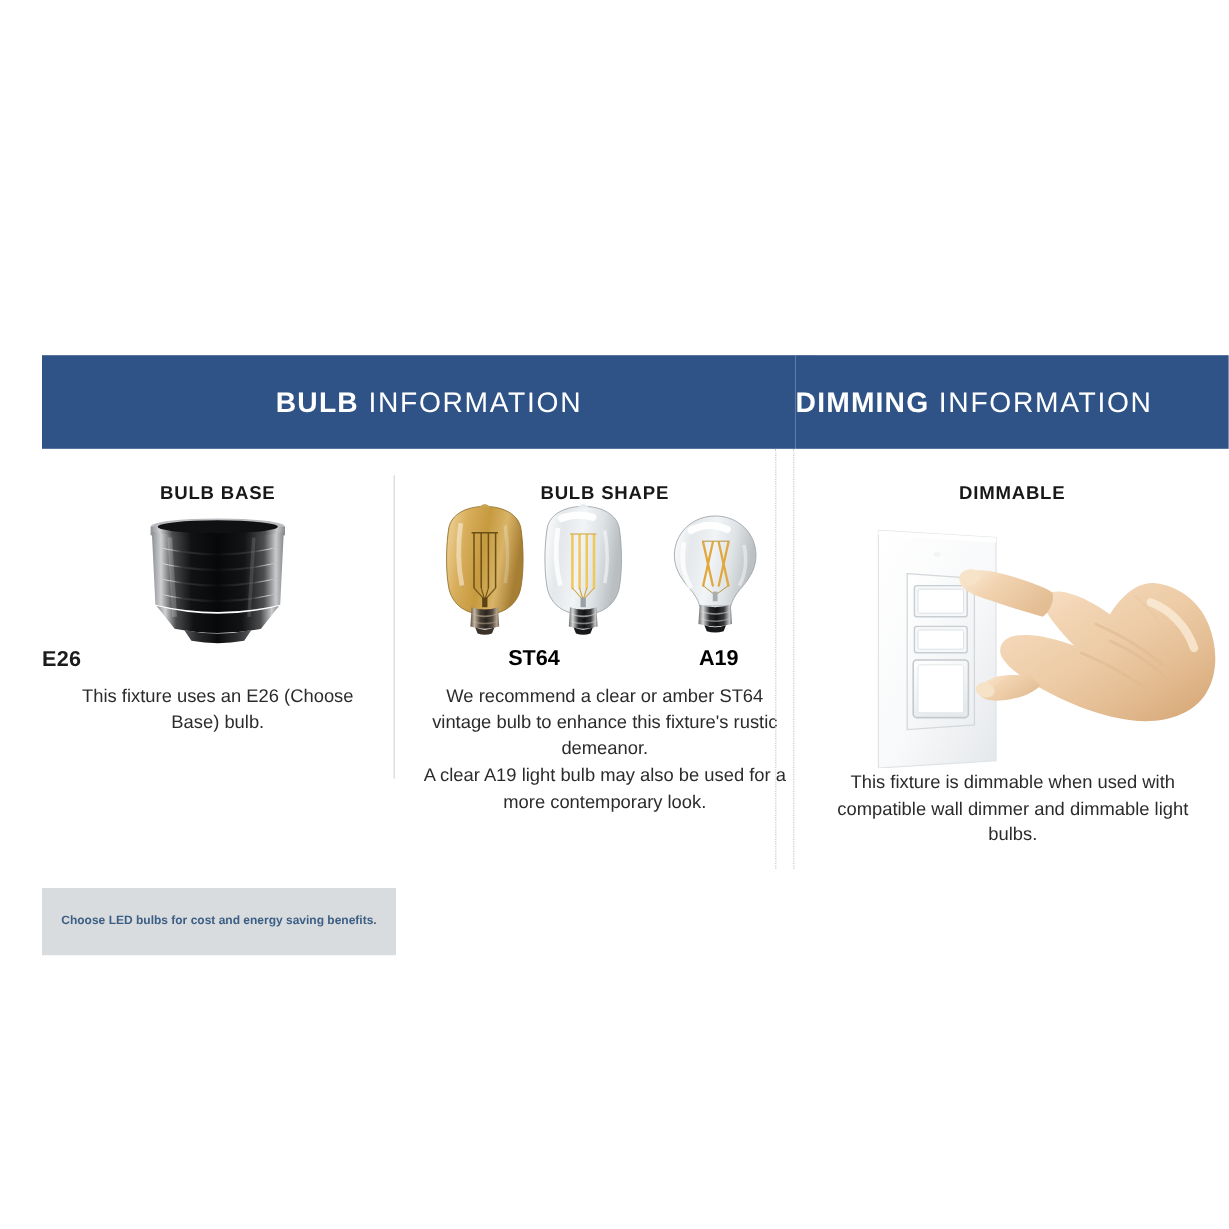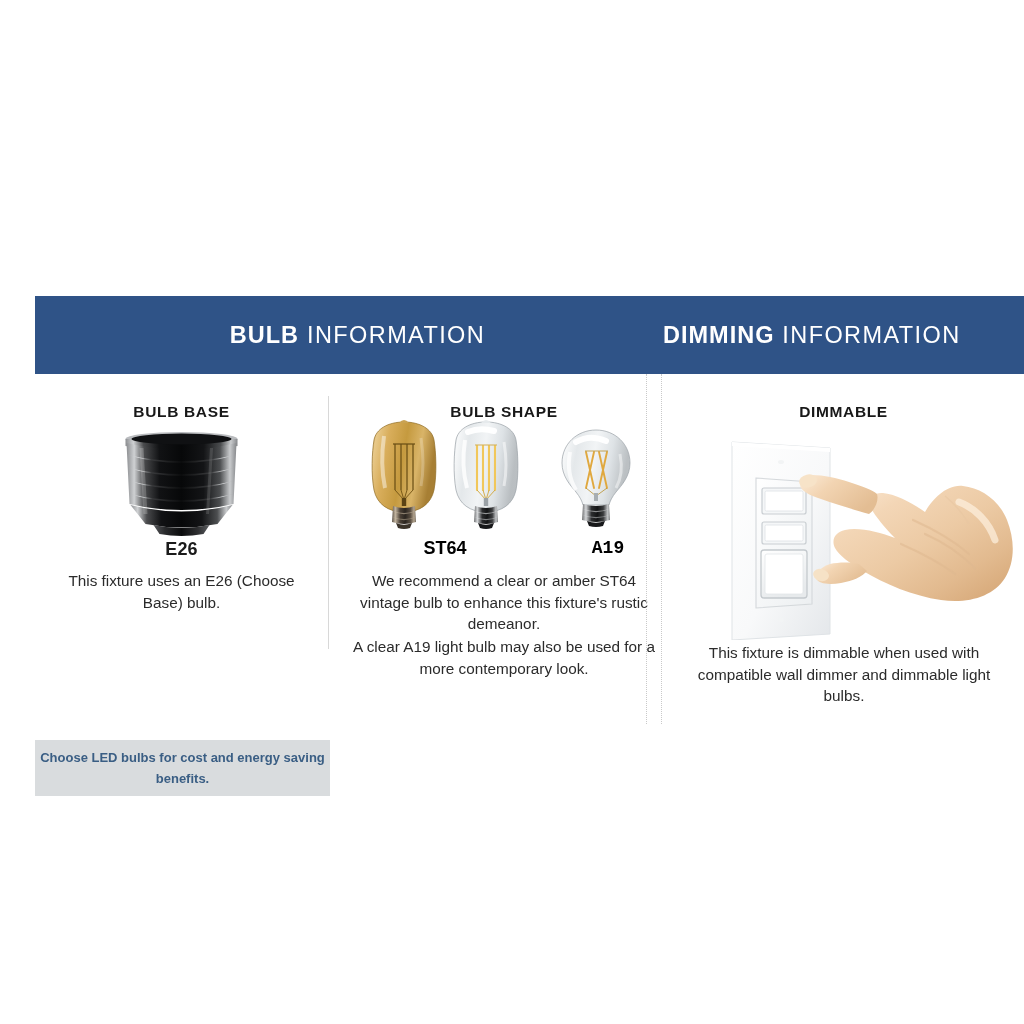--- a/index.html
+++ b/index.html
@@ -111,21 +111,21 @@
     text-align: center;
     font-size: 15.5px;
     font-weight: 700;
     color: #181818;
     letter-spacing: 0.65px;
     padding-top: 29px;
   }
 
   
   .img-label {
-    text-align: center;
+    text-align: left;
     font-size: 18px;
     font-weight: 700;
     color: #1b1b1b;
     letter-spacing: 0.2px;
   }
 
   .para {
     text-align: center;
     font-size: 15.3px;
     line-height: 21.5px;
@@ -148,22 +148,22 @@
     top: 366px;
     width: 295px;
     height: 56px;
     background: #d9dcde;
     display: flex;
     align-items: center;
     justify-content: center;
   }
   .led-banner-text {
     text-align: center;
-    font-size: 13px;
-    line-height: 21px;
+    font-size: 10px;
+    line-height: 28px;
     font-weight: 700;
     color: #3a5e84;
   }
 
   
   .bulbs-row {
     position: absolute;
     left: 0; top: 44px;
     width: 352px;
     height: 120px;
@@ -177,21 +177,21 @@
   .shape-labels .sl {
     position: absolute;
     top: 0;
     text-align: center;
     width: 90px;
     font-size: 18px;
     font-weight: 700;
     color: #000000;
   }
   .shape-labels .sl.st64 { left: 72px; }
-  .shape-labels .sl.a19  { left: 235px; font-family: Liberation Mono, monospace; }
+  .shape-labels .sl.a19  { left: 226px; }
 
   .shape-para1 { position: absolute; left: 30px; top: 196px; width: 292px; }
   .shape-para2 { position: absolute; left: 24px; top: 262px; width: 304px; }
 
   
   .dim-head { padding-top: 29px; }
   .dimmer-wrap {
     position: absolute;
     left: 0; top: 54px;
     width: 361px;

